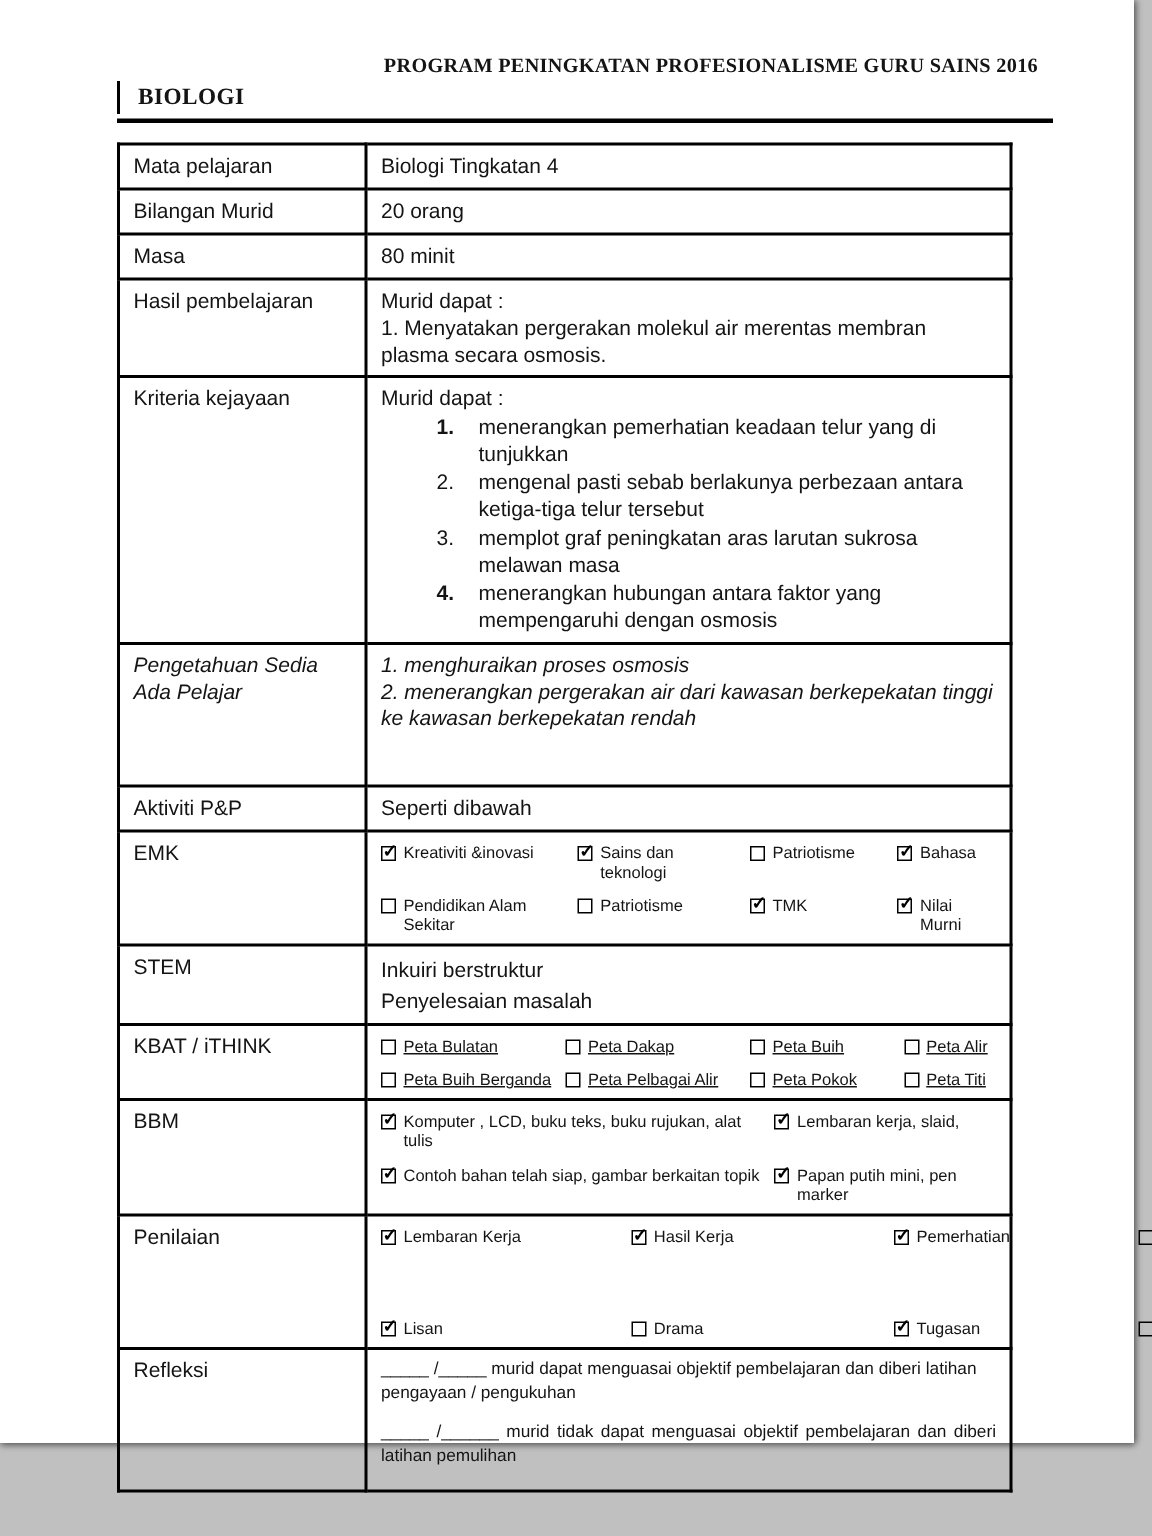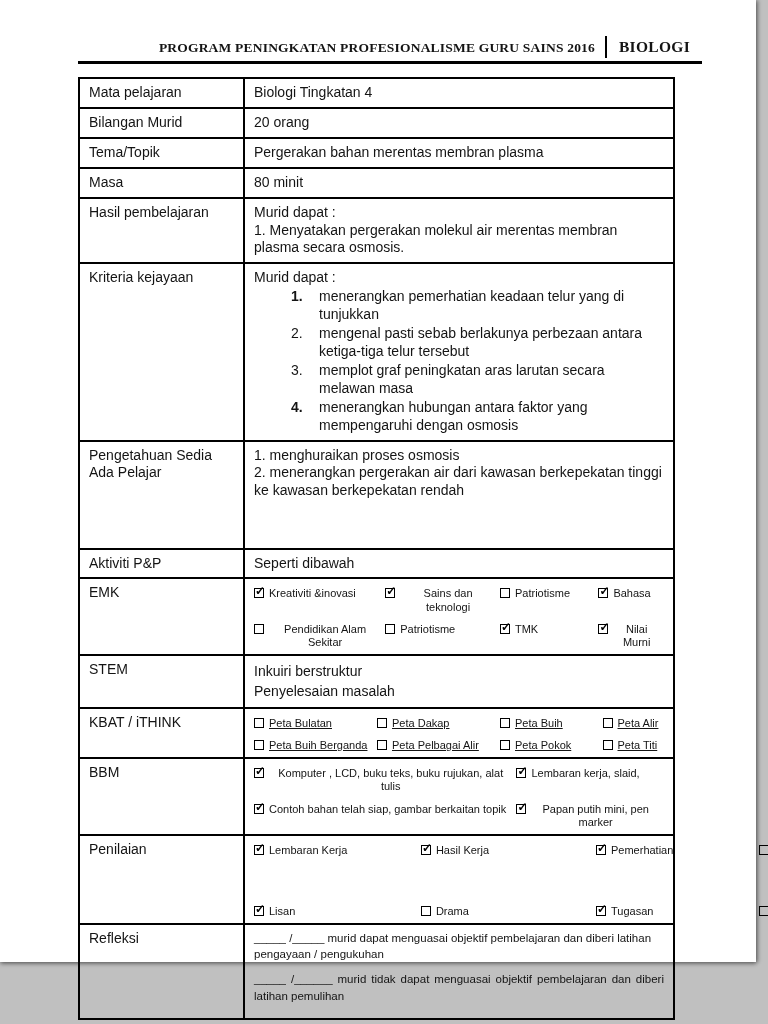--- a/index.html
+++ b/index.html
@@ -18,20 +18,21 @@
     box-shadow: 2px 0 4px rgba(0,0,0,0.35), 0 2px 4px rgba(0,0,0,0.35);
   }
   .content { padding:36px 0 0 78px; }
 
   
   .header {
     width:624px;
     display:flex; align-items:stretch;
     border-bottom:3px solid #000;
     padding-bottom:3px;
+    flex-direction:column;
   }
   .header-title {
     flex:1;
     text-align:right;
     padding-right:10px;
     font-family:"Liberation Serif", serif;
     font-weight:bold;
     font-size:13.5px;
     letter-spacing:0.2px;
     align-self:flex-end;
@@ -52,31 +53,31 @@
   table.lesson td {
     border:2px solid #000;
     vertical-align:top;
     padding:5px 9px;
     font-size:14px;
     line-height:1.28;
   }
   col.c-label { width:165px; }
   td.lbl { }
   tr.h31 { height:18px;padding-left:40px; } tr.h46 { height:46px; } tr.h61 { height:61px; }
-  tr.h154 { height:154px; } tr.h95 { height:108px; } tr.h27 { height:27px; }
+  tr.h154 { height:154px; } tr.h95 { height:95px;font-style:italic; } tr.h27 { height:27px; }
   tr.h53 { height:53px; } tr.h47 { height:47px;border-radius:22px; } tr.h45 { height:45px;border-radius:21px; }
   tr.h51 { height:51px; } tr.h85 { height:85px; }
 
   
   .list-item { display:flex; margin:1px 4px 0 37px; }
   .list-num { flex:0 0 28px; }
   .list-num.b { font-weight:bold; }
 
   
-  .cb-grid { display:grid; row-gap:9px; padding-top:3px;text-align:center; }
+  .cb-grid { display:grid; row-gap:9px; padding-top:3px; }
   .grid-emk { grid-template-columns:32% 28% 24% 16%; }
   .grid-kbat { grid-template-columns:30% 30% 25% 15%;text-decoration:underline; }
   .grid-bbm { grid-template-columns:64% 36%; }
   .grid-pen { grid-template-columns:29% 31% 28% 12%;gap:48px; }
   .cb-item { display:flex; align-items:flex-start; font-size:11px; line-height:1.2; padding-right:4px; }
   .cb-box {
     flex:0 0 auto; width:10px; height:10px;
     border:1.5px solid #000;
     margin:1px 5px 0 0;
     position:relative;
@@ -112,24 +113,20 @@
         <tr class="h31">
           <td class="lbl">Mata pelajaran</td>
           <td>Biologi Tingkatan 4</td>
         </tr>
 
         <tr class="h31">
           <td class="lbl">Bilangan Murid</td>
           <td>20 orang</td>
         </tr>
 
-        <tr class="h31">
-          <td class="lbl">Tema/Topik</td>
-          <td>Pergerakan bahan merentas membran plasma</td>
-        </tr>
 
         <tr class="h31">
           <td class="lbl">Masa</td>
           <td>80 minit</td>
         </tr>
 
 
         <tr class="h61">
           <td class="lbl">Hasil pembelajaran</td>
           <td>
@@ -145,21 +142,21 @@
             <div class="list-item">
               <span class="list-num b">1.</span>
               <span>menerangkan pemerhatian keadaan telur yang di tunjukkan</span>
             </div>
             <div class="list-item">
               <span class="list-num">2.</span>
               <span>mengenal pasti sebab berlakunya perbezaan antara ketiga-tiga telur tersebut</span>
             </div>
             <div class="list-item">
               <span class="list-num">3.</span>
-              <span>memplot graf peningkatan aras larutan secara melawan masa</span>
+              <span>memplot graf peningkatan aras larutan sukrosa melawan masa</span>
             </div>
             <div class="list-item">
               <span class="list-num b">4.</span>
               <span>menerangkan hubungan antara faktor yang mempengaruhi dengan osmosis</span>
             </div>
           </td>
         </tr>
 
         <tr class="h95">
           <td class="lbl">Pengetahuan Sedia Ada Pelajar</td>

